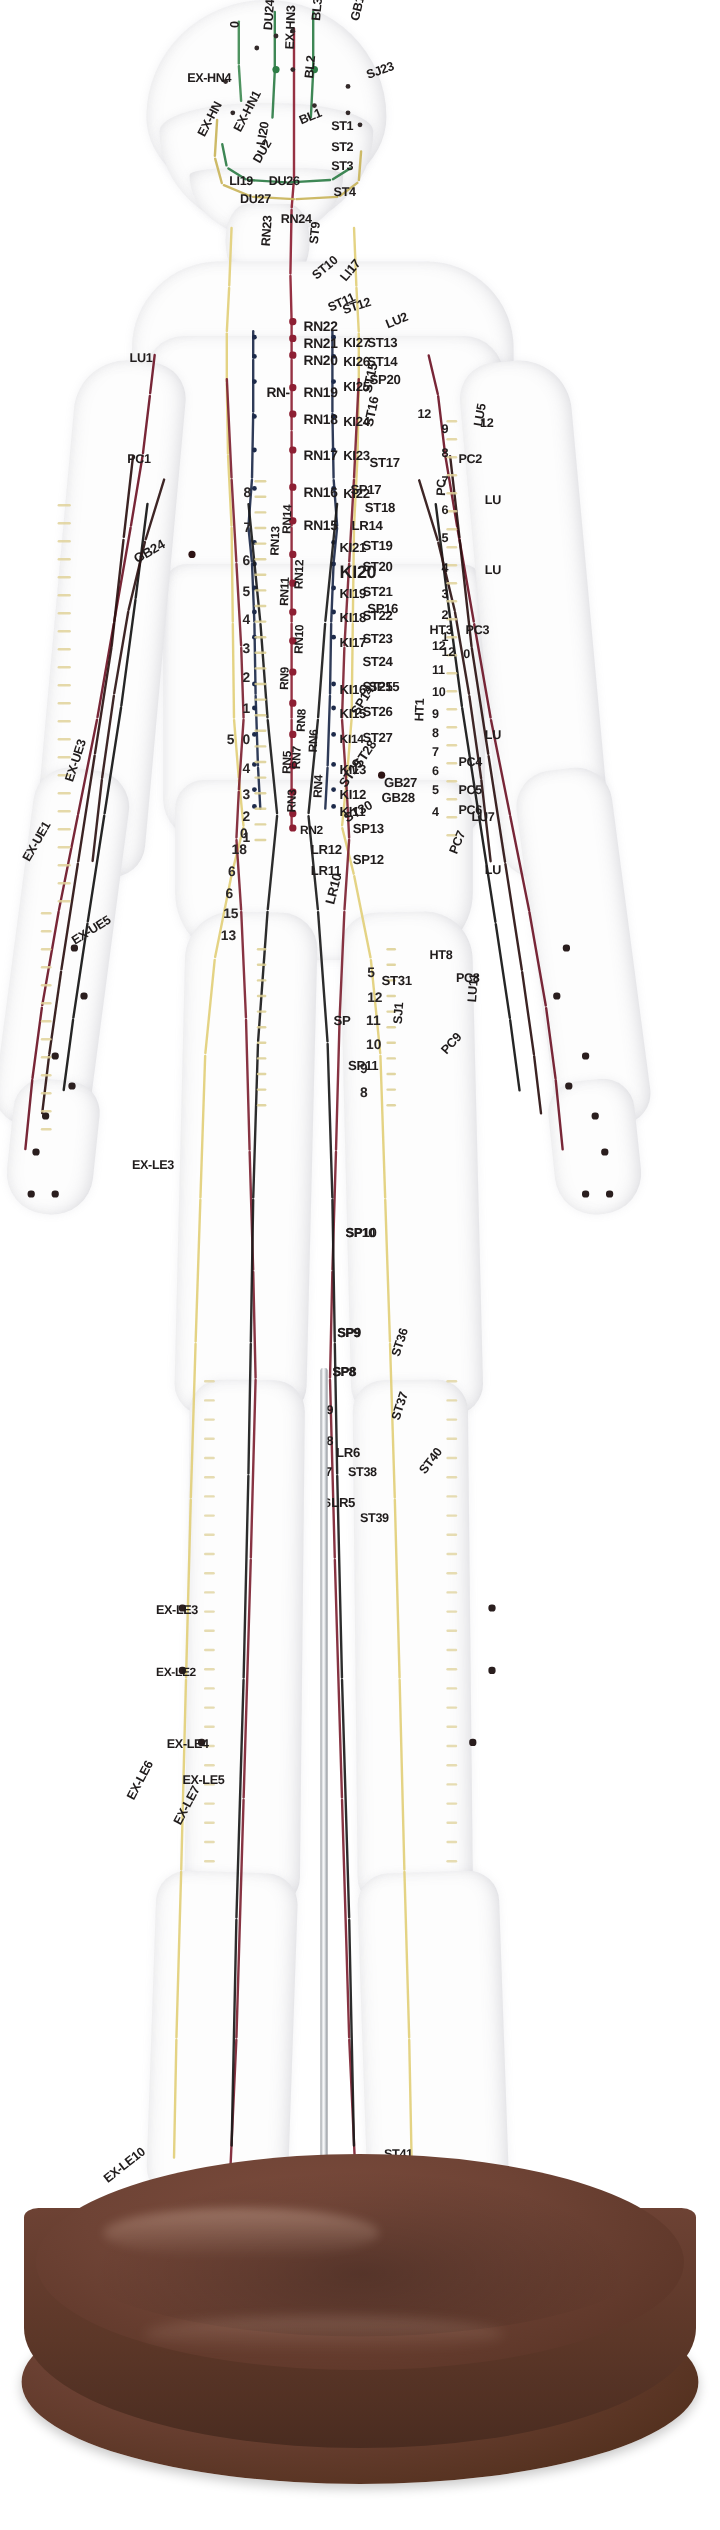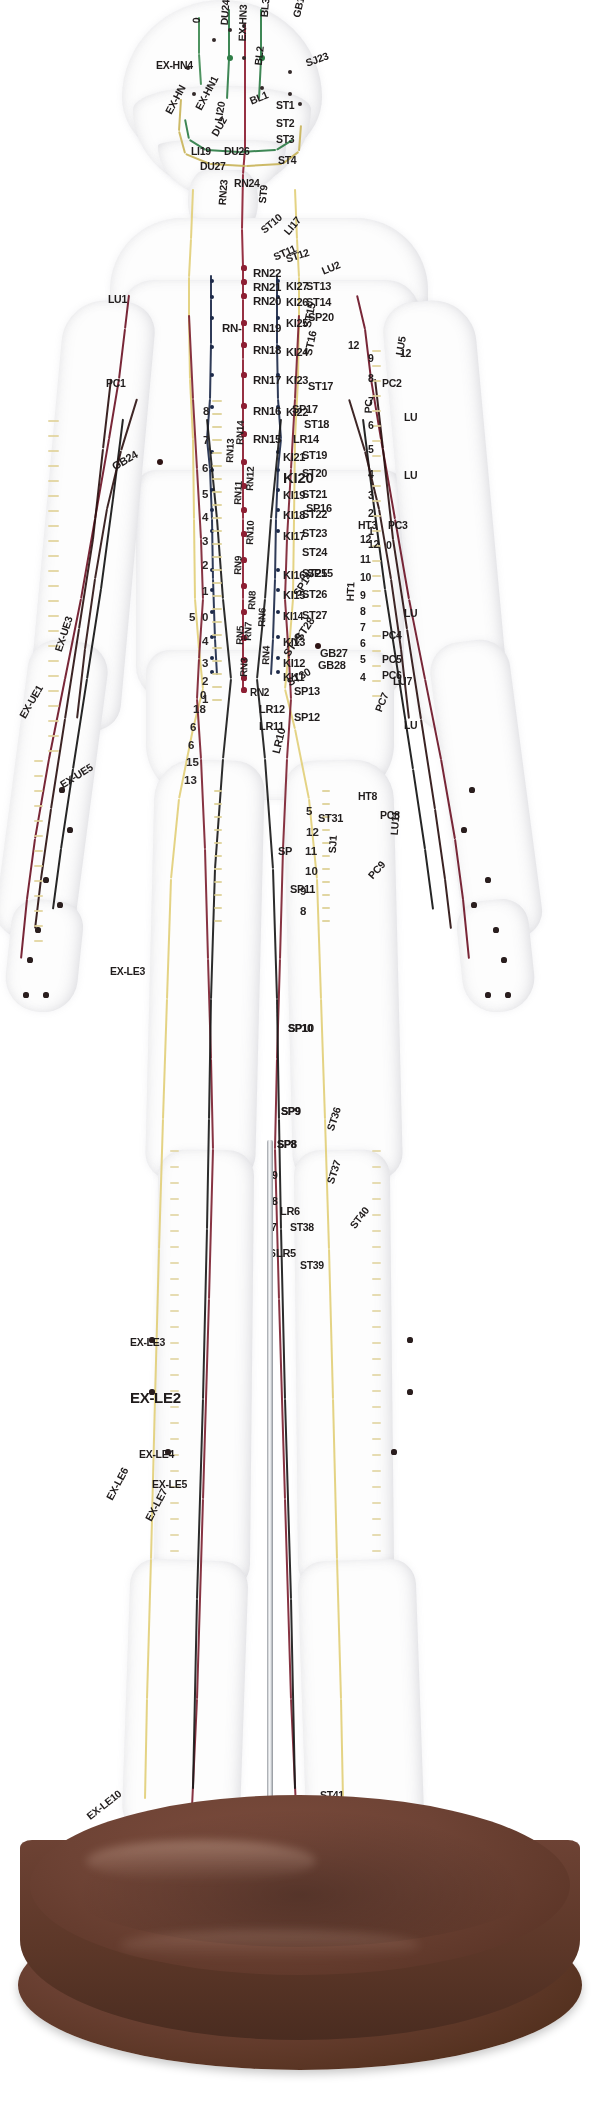--- a/index.html
+++ b/index.html
@@ -722,21 +722,21 @@
       <div class="lbl" style="left: 360px; top: 590px; font-size: 10.5px; transform-origin: 0px 50%;">9</div>
       <div class="lbl" style="left: 360px; top: 606px; font-size: 10.5px; transform-origin: 0px 50%;">8</div>
       <div class="lbl" style="left: 360px; top: 622px; font-size: 10.5px; transform-origin: 0px 50%;">7</div>
       <div class="lbl" style="left: 360px; top: 638px; font-size: 10.5px; transform-origin: 0px 50%;">6</div>
       <div class="lbl" style="left: 360px; top: 654px; font-size: 10.5px; transform-origin: 0px 50%;">5</div>
       <div class="lbl" style="left: 360px; top: 672px; font-size: 10.5px; transform-origin: 0px 50%;">4</div>
       <div class="lbl" style="left: 400px; top: 348px; font-size: 10.5px; transform-origin: 0px 50%;">12</div>
       <div class="lbl" style="left: 348px; top: 340px; font-size: 10.5px; transform-origin: 0px 50%;">12</div>
       <div class="lbl" style="left: 110px; top: 966px; font-size: 10.5px; transform-origin: 0px 50%;">EX-LE3</div>
       <div class="lbl" style="left: 130px; top: 1337px; font-size: 10.5px; transform-origin: 0px 50%;">EX-LE3</div>
-      <div class="lbl" style="left: 130px; top: 1390px; font-size: 15px; transform-origin: 0px 50%;">EX-LE2</div>
+      <div class="lbl" style="left: 130px; top: 1390px; font-size: 10px; transform-origin: 0px 50%;">EX-LE2</div>
       <div class="lbl" style="left: 139px; top: 1449px; font-size: 10.5px; transform-origin: 0px 50%;">EX-LE4</div>
       <div class="lbl" style="left: 152px; top: 1479px; font-size: 10.5px; transform-origin: 0px 50%;">EX-LE5</div>
       <div class="lbl" style="left: 109px; top: 1494px; font-size: 10.5px; transform: rotate(-62deg); transform-origin: 0px 50%;">EX-LE6</div>
       <div class="lbl" style="left: 148px; top: 1515px; font-size: 10.5px; transform: rotate(-62deg); transform-origin: 0px 50%;">EX-LE7</div>
       <div class="lbl" style="left: 88px; top: 1812px; font-size: 10.5px; transform: rotate(-38deg); transform-origin: 0px 50%;">EX-LE10</div>
       <div class="lbl" style="left: 290px; top: 1222px; font-size: 10.5px; transform-origin: 0px 50%;">ST38</div>
       <div class="lbl" style="left: 300px; top: 1260px; font-size: 10.5px; transform-origin: 0px 50%;">ST39</div>
       <div class="lbl" style="left: 330px; top: 1125px; font-size: 10.5px; transform: rotate(-72deg); transform-origin: 0px 50%;">ST36</div>
       <div class="lbl" style="left: 330px; top: 1178px; font-size: 10.5px; transform: rotate(-72deg); transform-origin: 0px 50%;">ST37</div>
       <div class="lbl" style="left: 352px; top: 1222px; font-size: 10.5px; transform: rotate(-52deg); transform-origin: 0px 50%;">ST40</div>

